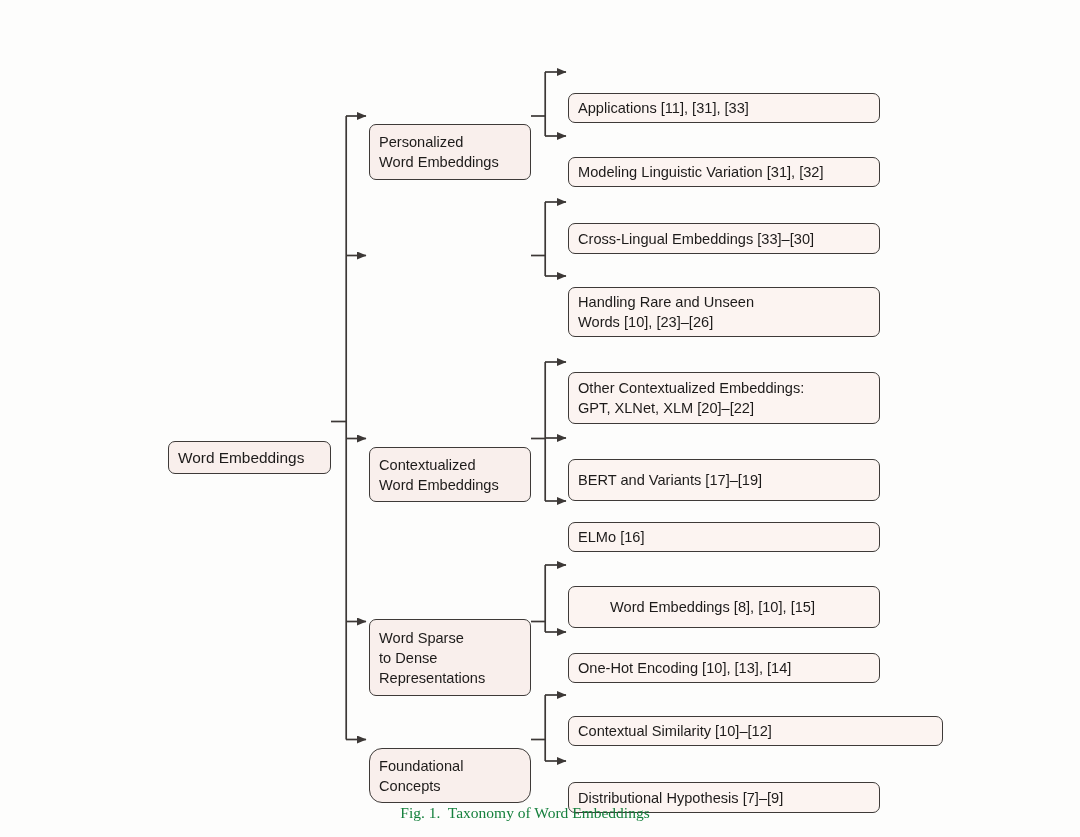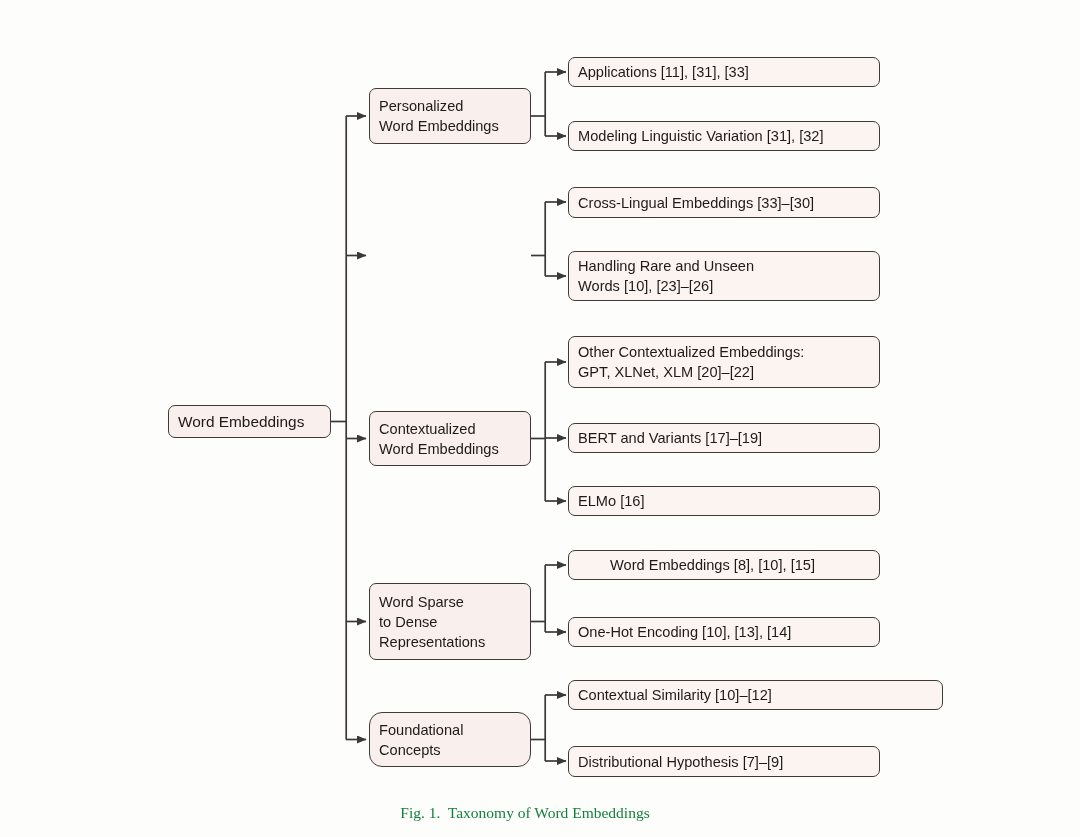--- a/index.html
+++ b/index.html
@@ -28,39 +28,40 @@
     border:1.7px solid var(--border-color);
     border-radius:7px;
     background:var(--node-fill);
     color:var(--text-color);
     font-size:14.6px;
     line-height:20px;
     display:flex;
     align-items:center;
     padding:2px 8px 2px 9px;
     white-space:pre-line;
+    margin-top:36px;
   }
   .leaf{ background:var(--leaf-fill); }
   .root{ font-size:15.4px; }
 
   
   .n-root{left:168px;top:405px;width:163px;height:33px;}
   .n-b0{left:369px;top:88px; width:162px;height:56px;}
   .n-b1{left:369px;top:217px;width:162px;height:77px;}
   .n-b2{left:369px;top:411px;width:162px;height:55px;}
   .n-b3{left:369px;top:583px;width:162px;height:77px;}
   .n-b4{left:369px;top:712px;width:162px;height:55px;border-radius:13px;}
   .n-l0{left:568px;top:57px; width:312px;height:30px;}
   .n-l1{left:568px;top:121px;width:312px;height:30px;}
   .n-l2{left:568px;top:187px;width:312px;height:31px;}
   .n-l3{left:568px;top:251px;width:312px;height:50px;}
   .n-l4{left:568px;top:336px;width:312px;height:52px;}
-  .n-l5{left:568px;top:423px;width:312px;height:30px;border-radius:7px;}
+  .n-l5{left:568px;top:423px;width:312px;height:42px;border-radius:7px;}
   .n-l6{left:568px;top:486px;width:312px;height:30px;}
-  .n-l7{left:568px;top:550px;width:312px;height:30px;padding-left:41px;}
+  .n-l7{left:568px;top:550px;width:312px;height:42px;padding-left:41px;}
   .n-l8{left:568px;top:617px;width:312px;height:30px;}
   .n-l9{left:568px;top:680px;width:375px;height:30px;}
   .n-l10{left:568px;top:746px;width:312px;height:31px;}
 
   .caption{
     position:absolute;
     left:0;top:804px;width:1050px;
     text-align:center;
     font-family:"Liberation Serif",serif;
     font-size:15.5px;

